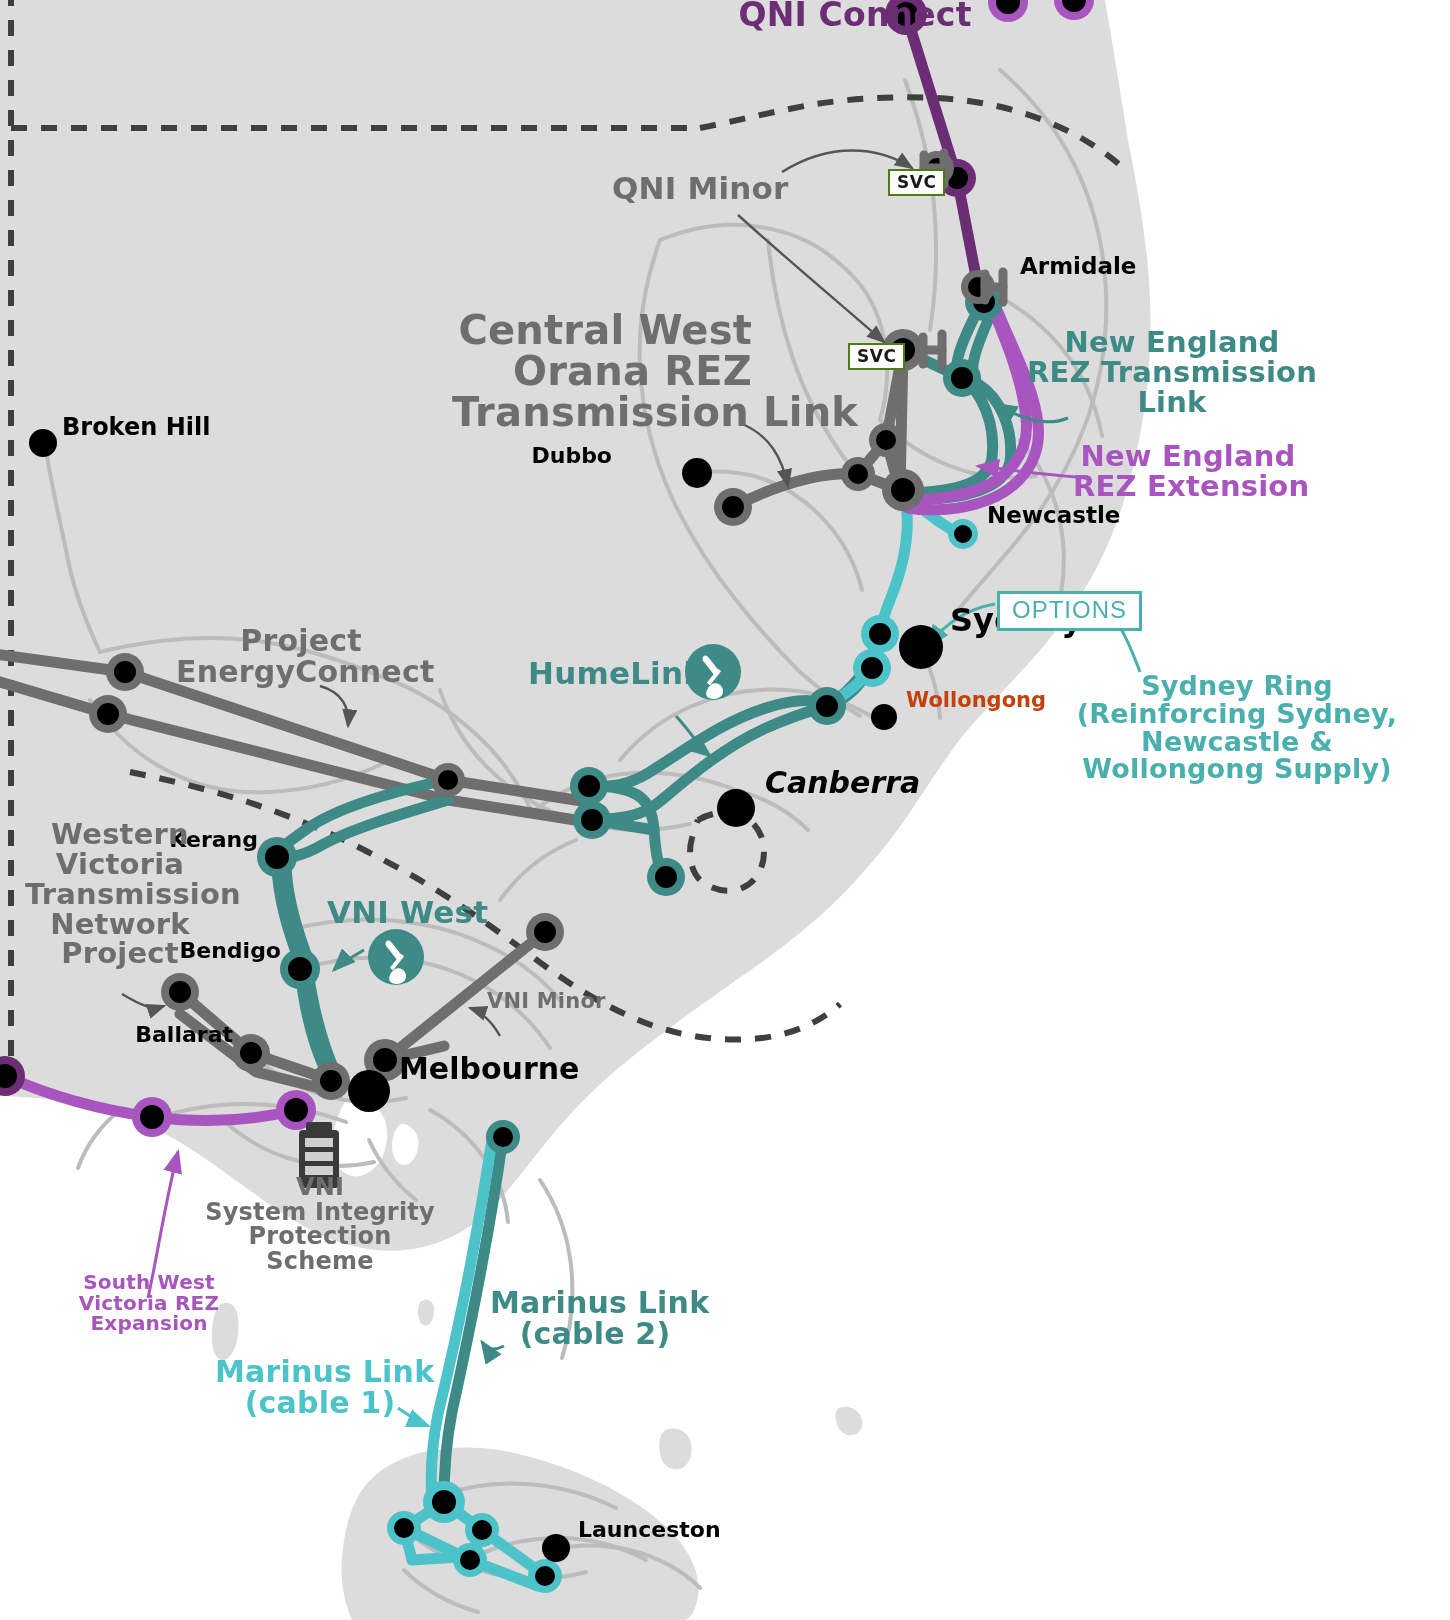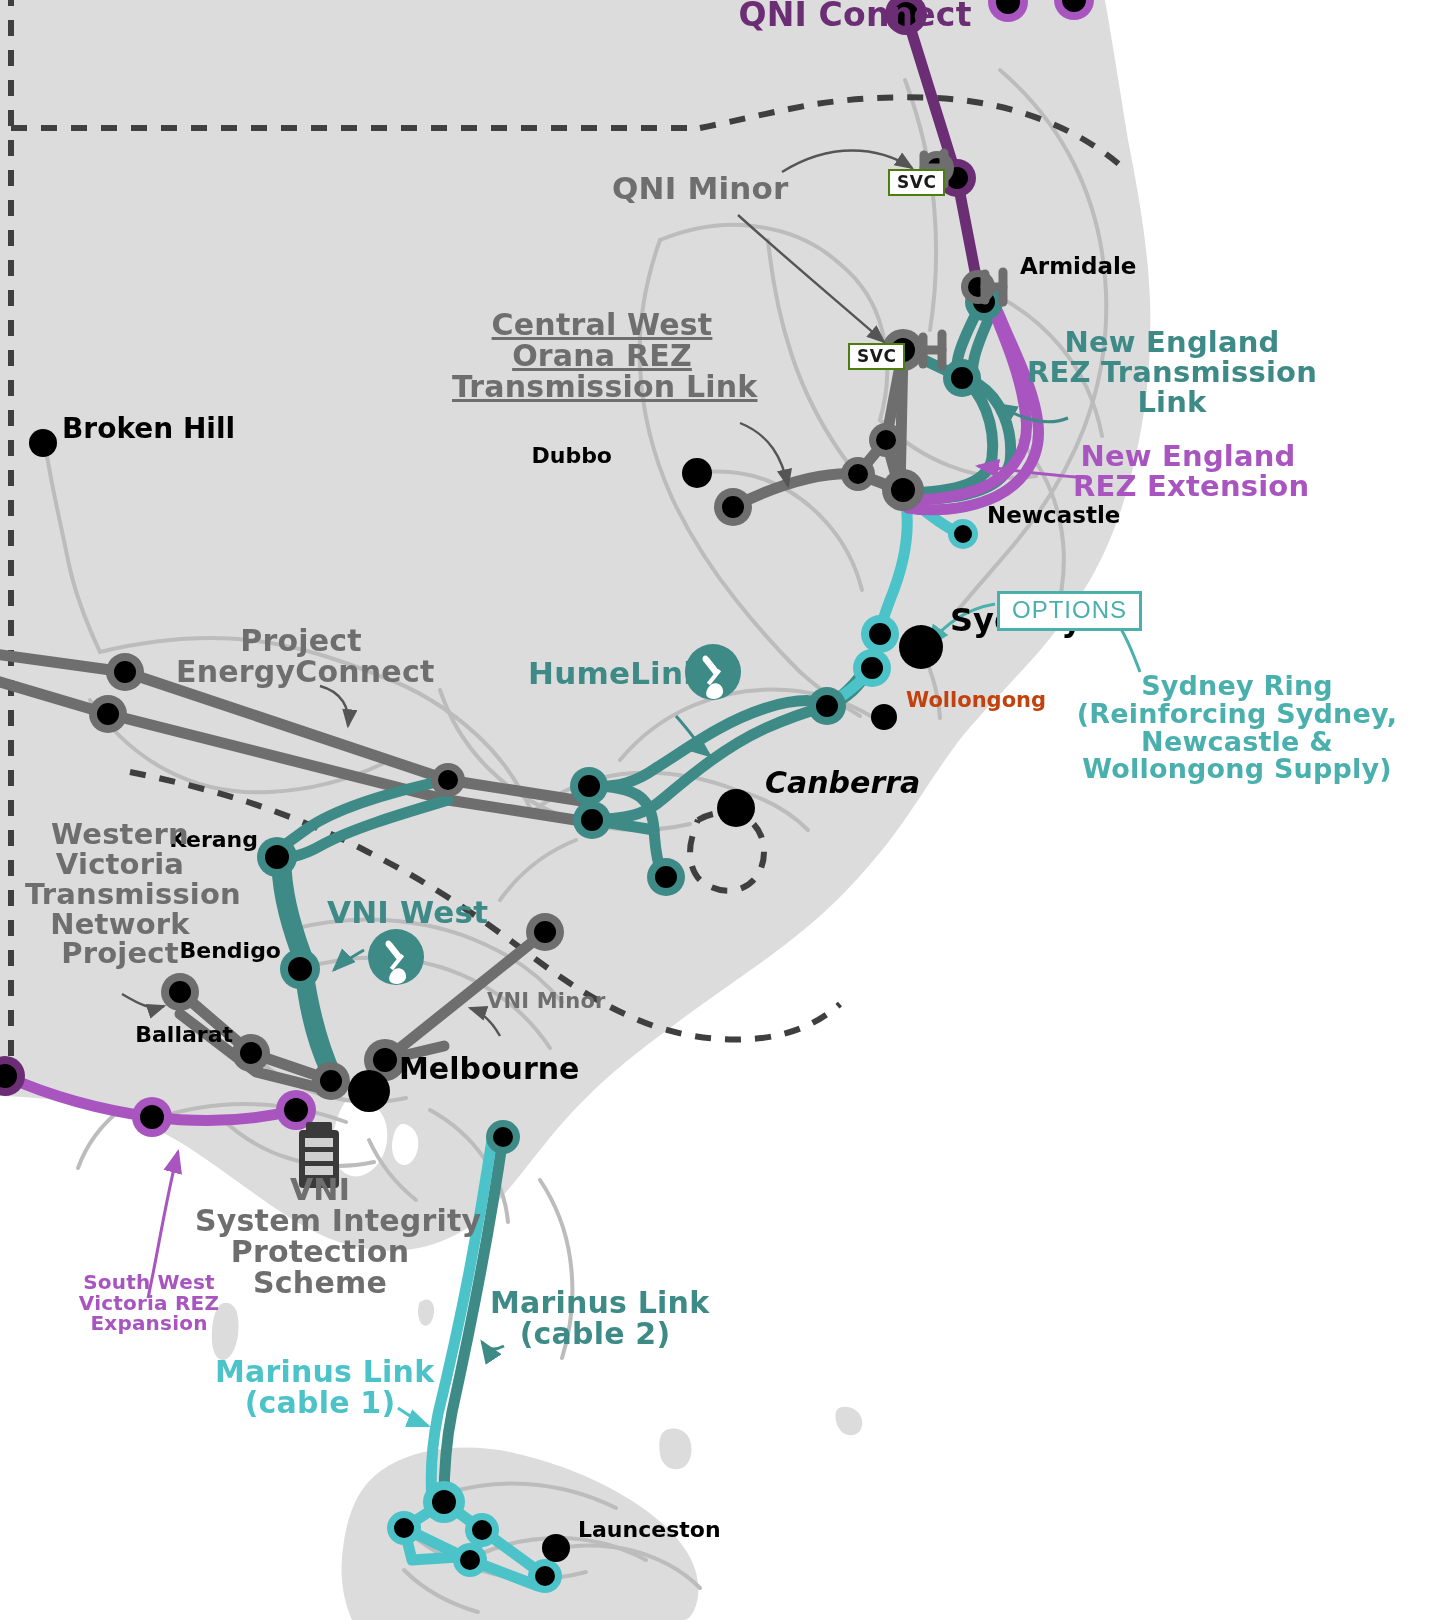--- a/index.html
+++ b/index.html
@@ -364,35 +364,35 @@
     <circle cx="978" cy="287" r="0" fill="#000"></circle>
     <circle cx="921" cy="647" r="22" fill="#000"></circle>
     <circle cx="884" cy="717" r="13" fill="#000"></circle>
     <circle cx="736" cy="808" r="19" fill="#000"></circle>
     <circle cx="369" cy="1091" r="21" fill="#000"></circle>
     <circle cx="556" cy="1548" r="14" fill="#000"></circle>
   </g>
 </svg>
 
 <div id="labels-layer">
-      <div class="lbl city" style="left: 62px; top: 415.16px; font-size: 28px; color: rgb(0, 0, 0);">Broken Hill</div>
+      <div class="lbl city" style="left: 62px; top: 415.16px; font-size: 24px; color: rgb(0, 0, 0);">Broken Hill</div>
       <div class="lbl city" style="left: 192px; top: 445.16px; font-size: 22px; color: rgb(0, 0, 0); width: 420px; text-align: right;">Dubbo</div>
       <div class="lbl city" style="left: 1020px; top: 255.44px; font-size: 23px; color: rgb(0, 0, 0);">Armidale</div>
       <div class="lbl city" style="left: 987px; top: 504.44px; font-size: 23px; color: rgb(0, 0, 0);">Newcastle</div>
       <div class="lbl city" style="left: 950px; top: 603.96px; font-size: 32px; color: rgb(0, 0, 0);">Sydney</div>
       <div class="lbl city" style="left: 906px; top: 689.88px; font-size: 21px; color: #c2410c;">Wollongong</div>
       <div class="lbl city" style="left: 765px; top: 768.4px; font-size: 30px; color: rgb(0, 0, 0); font-style: italic;">Canberra</div>
       <div class="lbl city" style="left: -162px; top: 829.16px; font-size: 22px; color: rgb(0, 0, 0); width: 420px; text-align: right;">Kerang</div>
       <div class="lbl city" style="left: -139px; top: 940.16px; font-size: 22px; color: rgb(0, 0, 0); width: 420px; text-align: right;">Bendigo</div>
       <div class="lbl city" style="left: -187px; top: 1024.16px; font-size: 22px; color: rgb(0, 0, 0); width: 420px; text-align: right;">Ballarat</div>
       <div class="lbl city" style="left: 399px; top: 1054.4px; font-size: 30px; color: rgb(0, 0, 0);">Melbourne</div>
       <div class="lbl city" style="left: 578px; top: 1519.16px; font-size: 22px; color: rgb(0, 0, 0);">Launceston</div>
       <div class="lbl proj" style="left: 680px; top: -2px; width: 350px; color: rgb(107, 45, 115); font-size: 33px; text-align: center;">QNI Connect</div>
       <div class="lbl proj" style="left: 612px; top: 173px; width: 300px; color: rgb(110, 110, 110); font-size: 31px; text-align: left;">QNI Minor</div>
-      <div class="lbl proj" style="left: 452px; top: 310px; width: 300px; color: rgb(110, 110, 110); font-size: 30px; text-align: center; text-decoration: underline;">Central West
+      <div class="lbl proj" style="left: 452px; top: 310px; width: 300px; color: rgb(110, 110, 110); font-size: 40px; text-align: right;">Central West
 Orana REZ
 Transmission Link</div>
       <div class="lbl proj" style="left: 1022px; top: 328px; width: 300px; color: rgb(61, 138, 134); font-size: 29px; text-align: center;">New England
 REZ Transmission
 Link</div>
       <div class="lbl proj" style="left: 1073px; top: 442px; width: 230px; color: rgb(168, 85, 192); font-size: 29px; text-align: center;">New England
 REZ Extension</div>
       <div class="lbl proj" style="left: 1072px; top: 672px; width: 330px; color: rgb(73, 176, 173); font-size: 27px; text-align: center;">Sydney Ring
 (Reinforcing Sydney,
 Newcastle &amp;
@@ -400,21 +400,21 @@
       <div class="lbl proj" style="left: 176px; top: 626px; width: 250px; color: rgb(110, 110, 110); font-size: 30px; text-align: center;">Project
 EnergyConnect</div>
       <div class="lbl proj" style="left: 528px; top: 658px; width: 170px; color: rgb(61, 138, 134); font-size: 31px; text-align: left;">HumeLink</div>
       <div class="lbl proj" style="left: 25px; top: 820px; width: 190px; color: rgb(110, 110, 110); font-size: 29px; text-align: center;">Western
 Victoria
 Transmission
 Network
 Project</div>
       <div class="lbl proj" style="left: 327px; top: 897px; width: 170px; color: rgb(61, 138, 134); font-size: 31px; text-align: left;">VNI West</div>
       <div class="lbl proj" style="left: 487px; top: 991px; width: 200px; color: rgb(110, 110, 110); font-size: 21px; text-align: left;">VNI Minor</div>
-      <div class="lbl proj" style="left: 195px; top: 1175px; width: 250px; color: rgb(110, 110, 110); font-size: 30px; text-align: center;">VNI
+      <div class="lbl proj" style="left: 195px; top: 1175px; width: 250px; color: rgb(110, 110, 110); font-size: 24px; text-align: center;">VNI
 System Integrity
 Protection
 Scheme</div>
       <div class="lbl proj" style="left: 44px; top: 1272px; width: 210px; color: rgb(168, 85, 192); font-size: 20px; text-align: center;">South West
 Victoria REZ
 Expansion</div>
       <div class="lbl proj" style="left: 490px; top: 1288px; width: 210px; color: rgb(61, 138, 134); font-size: 30px; text-align: center;">Marinus Link
 (cable 2)</div>
       <div class="lbl proj" style="left: 215px; top: 1357px; width: 210px; color: rgb(76, 195, 201); font-size: 30px; text-align: center;">Marinus Link
 (cable 1)</div>

